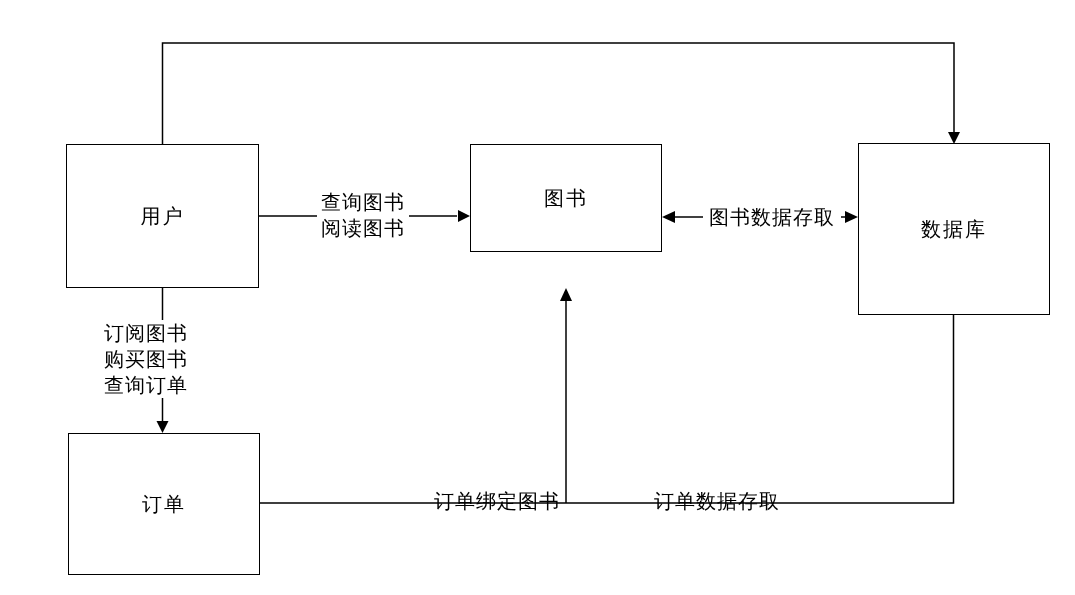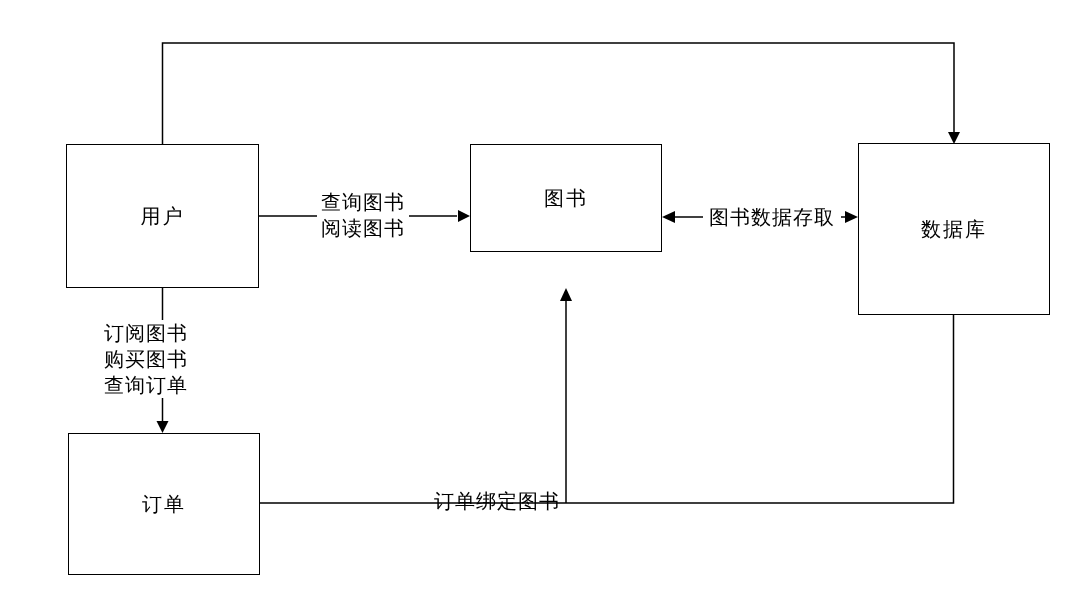--- a/index.html
+++ b/index.html
@@ -99,14 +99,15 @@
   <div class="edge-label bg lbl-subscribe">
     <div>订阅图书</div>
     <div>购买图书</div>
     <div>查询订单</div>
   </div>
 
   <div class="edge-label bg lbl-bookdata">图书数据存取</div>
 
   <div class="edge-label lbl-orderbind">订单绑定图书</div>
 
+  <div class="edge-label lbl-orderdata">订单数据存取</div>
 
 </div>
 
 </body></html>

